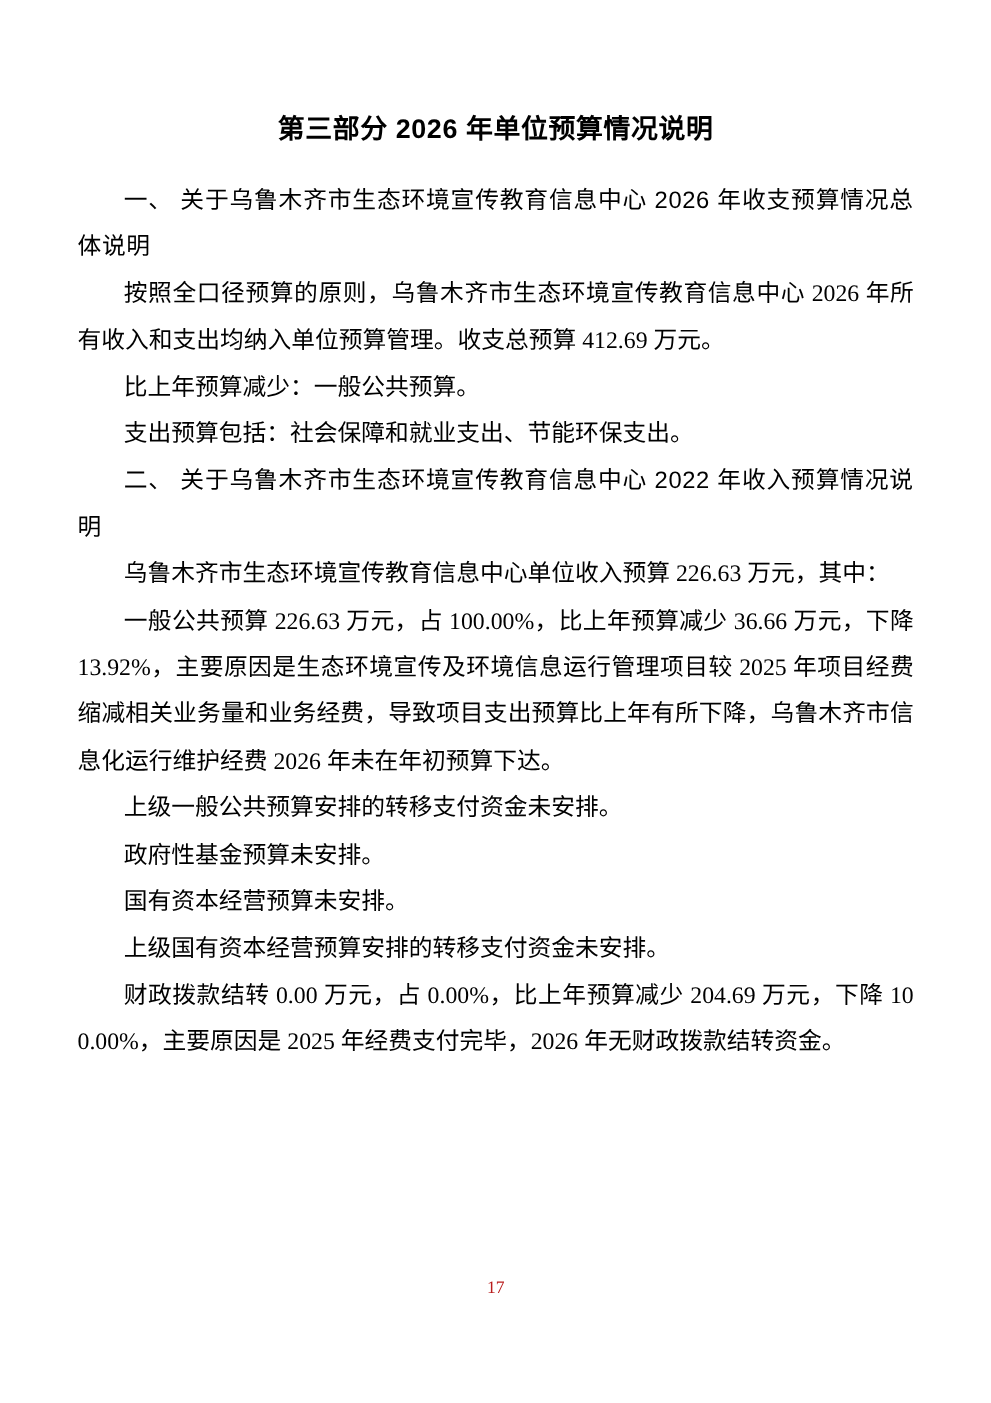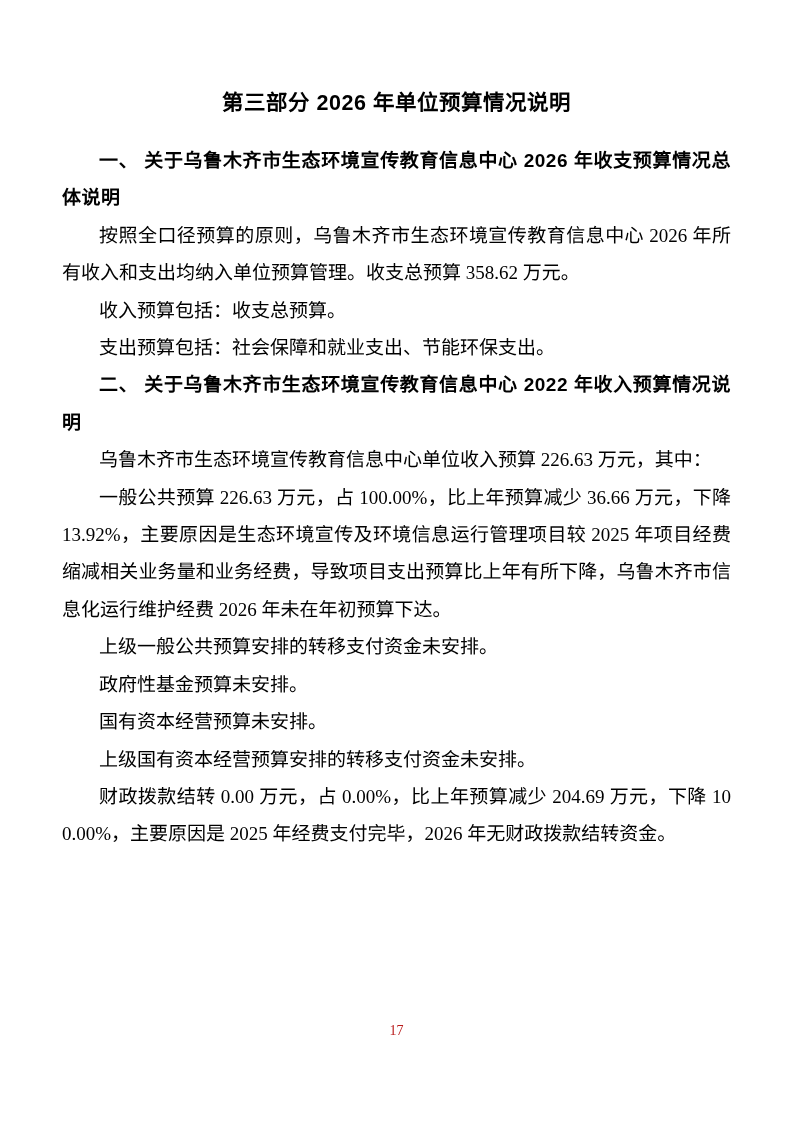--- a/index.html
+++ b/index.html
@@ -31,21 +31,21 @@
   .para {
     font-size: 19px;
     line-height: 37.4px;
     text-align: justify;
     text-indent: 37px;
     margin: 0;
     word-break: break-all;
   }
   .heading {
     font-family: "Liberation Sans", "DejaVu Sans", sans-serif;
-    font-weight: 700;
+    font-weight: 400;
     letter-spacing: 0.5px;
   }
   .page-footer {
     position: absolute;
     left: 0;
     top: 1022px;
     width: 100%;
     text-align: center;
     font-size: 14px;
     line-height: 18px;
@@ -54,23 +54,23 @@
 </style>
 </head>
 <body>
 
 <div class="page">
 
   <h1 class="doc-title">第三部分 2026 年单位预算情况说明</h1>
 
   <p class="para heading">一、 关于乌鲁木齐市生态环境宣传教育信息中心 2026 年收支预算情况总体说明</p>
 
-  <p class="para">按照全口径预算的原则，乌鲁木齐市生态环境宣传教育信息中心 2026 年所有收入和支出均纳入单位预算管理。收支总预算 358.62 万元。</p>
+  <p class="para">按照全口径预算的原则，乌鲁木齐市生态环境宣传教育信息中心 2026 年所有收入和支出均纳入单位预算管理。收支总预算 412.69 万元。</p>
 
-  <p class="para">收入预算包括：收支总预算。</p>
+  <p class="para">比上年预算减少：一般公共预算。</p>
 
   <p class="para">支出预算包括：社会保障和就业支出、节能环保支出。</p>
 
   <p class="para heading">二、 关于乌鲁木齐市生态环境宣传教育信息中心 2022 年收入预算情况说明</p>
 
   <p class="para">乌鲁木齐市生态环境宣传教育信息中心单位收入预算 226.63 万元，其中：</p>
 
   <p class="para">一般公共预算 226.63 万元，占 100.00%，比上年预算减少 36.66 万元，下降 13.92%，主要原因是生态环境宣传及环境信息运行管理项目较 2025 年项目经费缩减相关业务量和业务经费，导致项目支出预算比上年有所下降，乌鲁木齐市信息化运行维护经费 2026 年未在年初预算下达。</p>
 
   <p class="para">上级一般公共预算安排的转移支付资金未安排。</p>

